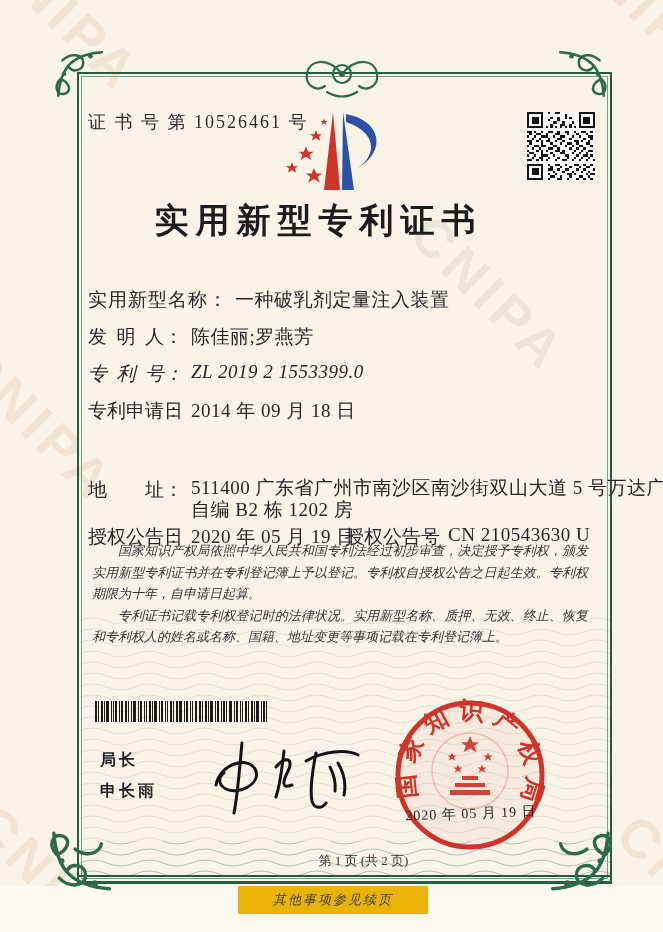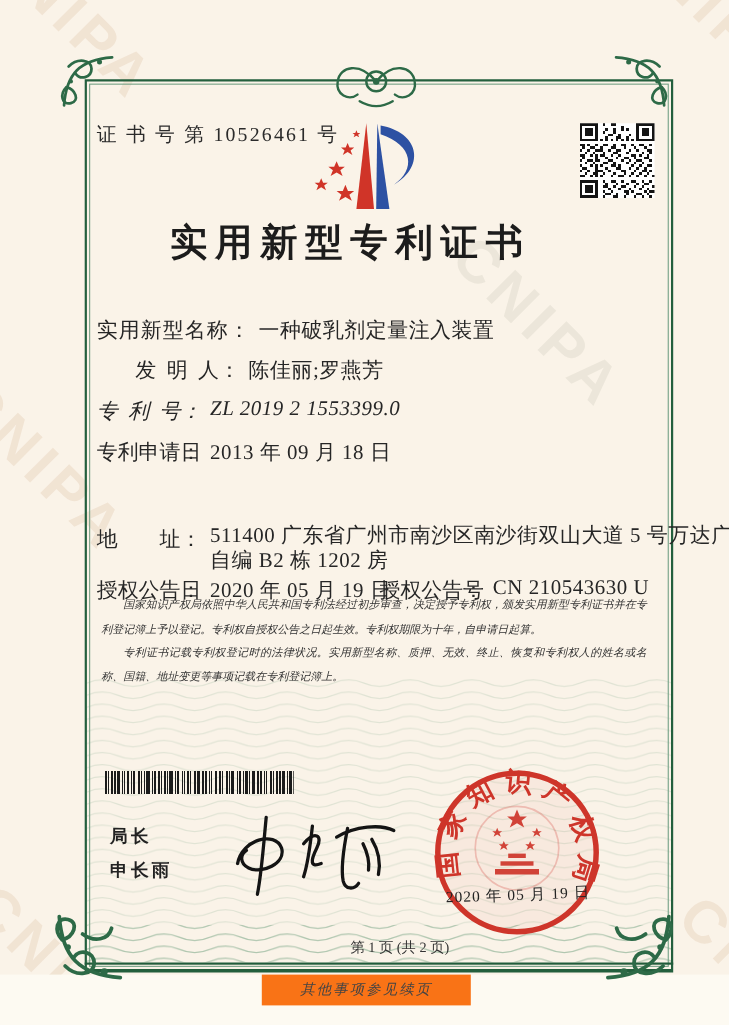--- a/index.html
+++ b/index.html
@@ -17,25 +17,25 @@
   
   .certno{position:absolute;left:88px;top:110px;font-size:18px;letter-spacing:2px;color:#2b2b2b;}
   .title{position:absolute;left:77px;top:198px;width:483px;text-align:center;font-size:34px;font-weight:bold;letter-spacing:7px;color:#1c1c1c;}
   .frow{position:absolute;left:88px;font-size:19px;color:#262626;white-space:nowrap;}
   .flabel{display:inline-block;width:76px;text-align:justify;text-align-last:justify;vertical-align:top;}
   .flabel.wide{width:auto;text-align:left;text-align-last:auto;letter-spacing:1px;}
   .fcolon{display:inline-block;vertical-align:top;margin-right:8px;}
   .fvalue{display:inline-block;vertical-align:top;letter-spacing:0.5px;}
   .addrlines div{line-height:22px;white-space:nowrap;}
   .grant2{position:absolute;left:257px;top:0;}
-  .bodytext{position:absolute;left:92px;top:540px;width:496px;font-size:10px;font-style:italic;line-height:21.5px;color:#333;text-align:justify;}
+  .bodytext{position:absolute;left:92px;top:540px;width:496px;font-size:13px;font-style:italic;line-height:21.5px;color:#333;text-align:justify;}
   .bodytext p{margin:0;text-indent:2em;}
   .director{position:absolute;left:100px;font-size:16px;font-weight:600;letter-spacing:3px;color:#222;}
   .pageno{position:absolute;left:77px;top:852px;width:573px;text-align:center;font-size:13px;color:#333;}
-  .note{position:absolute;left:238px;top:886px;width:190px;height:28px;background:#f97316;text-align:center;line-height:28px;font-size:13px;font-style:italic;color:#444;letter-spacing:2px;}
+  .note{position:absolute;left:238px;top:886px;width:190px;height:28px;background:#eab308;text-align:center;line-height:28px;font-size:13px;font-style:italic;color:#444;letter-spacing:2px;}
   .sealdate{position:absolute;left:396px;top:805px;width:150px;text-align:center;font-size:14px;color:#242424;letter-spacing:1px;transform:rotate(-2deg);}
 </style>
 </head>
 <body>
 
 <div id="page">
 
   <div class="wm" style="left:-34px;top:-18px;">CNIPA</div>
   <div class="wm" style="left:548px;top:-26px;">CNIPA</div>
   <div class="wm gray" style="left:392px;top:262px;">CNIPA</div>
@@ -142,28 +142,28 @@
       <path d="M0 14h1v1h-1zM3 14h2v1h-2zM7 14h1v1h-1zM11 14h2v1h-2zM16 14h1v1h-1zM19 14h1v1h-1zM22 14h2v1h-2zM27 14h1v1h-1zM2 15h1v1h-1zM5 15h1v1h-1zM9 15h2v1h-2zM13 15h1v1h-1zM18 15h1v1h-1zM21 15h1v1h-1zM24 15h1v1h-1zM0 16h1v1h-1zM4 16h1v1h-1zM8 16h1v1h-1zM12 16h2v1h-2zM15 16h1v1h-1zM20 16h1v1h-1zM23 16h1v1h-1zM26 16h2v1h-2zM1 17h2v1h-2zM6 17h1v1h-1zM10 17h1v1h-1zM14 17h2v1h-2zM19 17h1v1h-1zM22 17h1v1h-1zM25 17h1v1h-1zM0 18h1v1h-1zM3 18h1v1h-1zM7 18h2v1h-2zM11 18h1v1h-1zM16 18h2v1h-2zM21 18h1v1h-1zM24 18h2v1h-2zM27 18h1v1h-1zM2 19h1v1h-1zM5 19h2v1h-2zM9 19h1v1h-1zM13 19h1v1h-1zM17 19h1v1h-1zM20 19h1v1h-1zM23 19h1v1h-1zM26 19h1v1h-1zM0 20h2v1h-2zM4 20h1v1h-1zM8 20h1v1h-1zM12 20h1v1h-1zM15 20h2v1h-2zM19 20h1v1h-1zM22 20h1v1h-1zM25 20h1v1h-1zM28 20h1v1h-1z"></path>
       <path d="M9 22h1v1h-1zM12 22h2v1h-2zM16 22h1v1h-1zM20 22h2v1h-2zM24 22h1v1h-1zM27 22h1v1h-1zM10 23h1v1h-1zM14 23h1v1h-1zM18 23h1v1h-1zM22 23h1v1h-1zM25 23h2v1h-2zM9 24h2v1h-2zM13 24h1v1h-1zM16 24h2v1h-2zM21 24h1v1h-1zM24 24h1v1h-1zM28 24h1v1h-1zM11 25h1v1h-1zM15 25h1v1h-1zM19 25h1v1h-1zM23 25h1v1h-1zM26 25h1v1h-1zM9 26h1v1h-1zM12 26h1v1h-1zM17 26h2v1h-2zM20 26h1v1h-1zM25 26h1v1h-1zM27 26h2v1h-2zM10 27h2v1h-2zM14 27h1v1h-1zM18 27h1v1h-1zM22 27h2v1h-2zM26 27h1v1h-1zM9 28h1v1h-1zM13 28h2v1h-2zM17 28h1v1h-1zM21 28h1v1h-1zM24 28h1v1h-1zM27 28h1v1h-1z"></path>
     </g>
   </svg>
 
   <div class="title">实用新型专利证书</div>
 
   <div class="frow" style="top:287px;">
     <span class="flabel wide">实用新型名称</span><span class="fcolon">：</span><span class="fvalue">一种破乳剂定量注入装置</span>
   </div>
-  <div class="frow" style="top:324px;margin-left:35px;">
+  <div class="frow" style="top:324px;">
     <span class="flabel">发明人</span><span class="fcolon">：</span><span class="fvalue">陈佳丽;罗燕芳</span>
   </div>
   <div class="frow" style="top:361px;font-style:italic;">
     <span class="flabel">专利号</span><span class="fcolon">：</span><span class="fvalue">ZL 2019 2 1553399.0</span>
   </div>
   <div class="frow" style="top:398px;">
-    <span class="flabel">专利申请日</span><span class="fcolon">：</span><span class="fvalue">2013 年 09 月 18 日</span>
+    <span class="flabel">专利申请日</span><span class="fcolon">：</span><span class="fvalue">2014 年 09 月 18 日</span>
   </div>
   <div class="frow" style="top:477px;">
     <span class="flabel">地址</span><span class="fcolon">：</span><span class="fvalue addrlines"><div>511400 广东省广州市南沙区南沙街双山大道 5 号万达广场</div><div>自编 B2 栋 1202 房</div></span>
   </div>
   <div class="frow" style="top:524px;">
     <span class="flabel">授权公告日</span><span class="fcolon">：</span><span class="fvalue">2020 年 05 月 19 日</span>
     <span class="grant2"><span class="flabel">授权公告号</span><span class="fcolon">：</span><span class="fvalue">CN 210543630 U</span></span>
   </div>
 
   <div class="bodytext">

